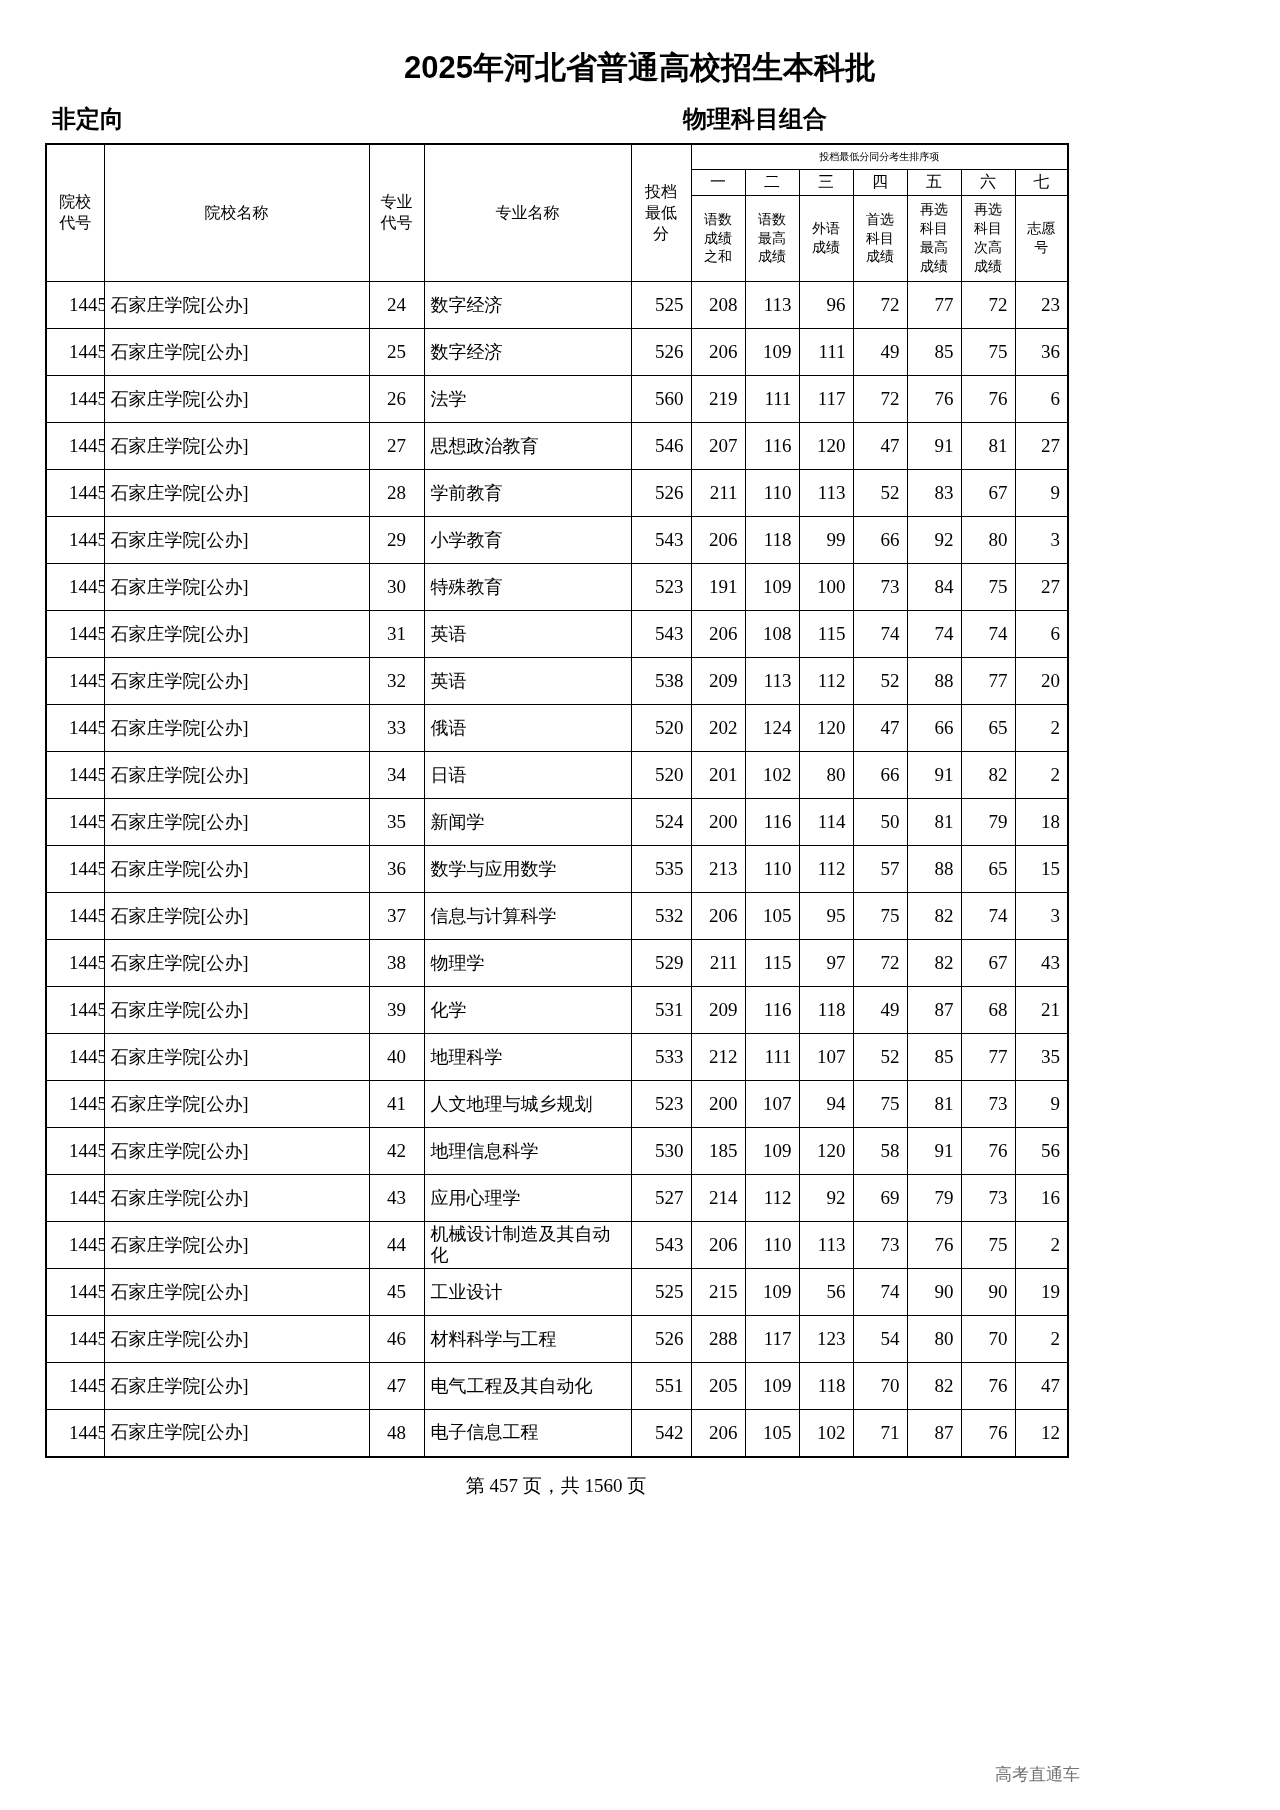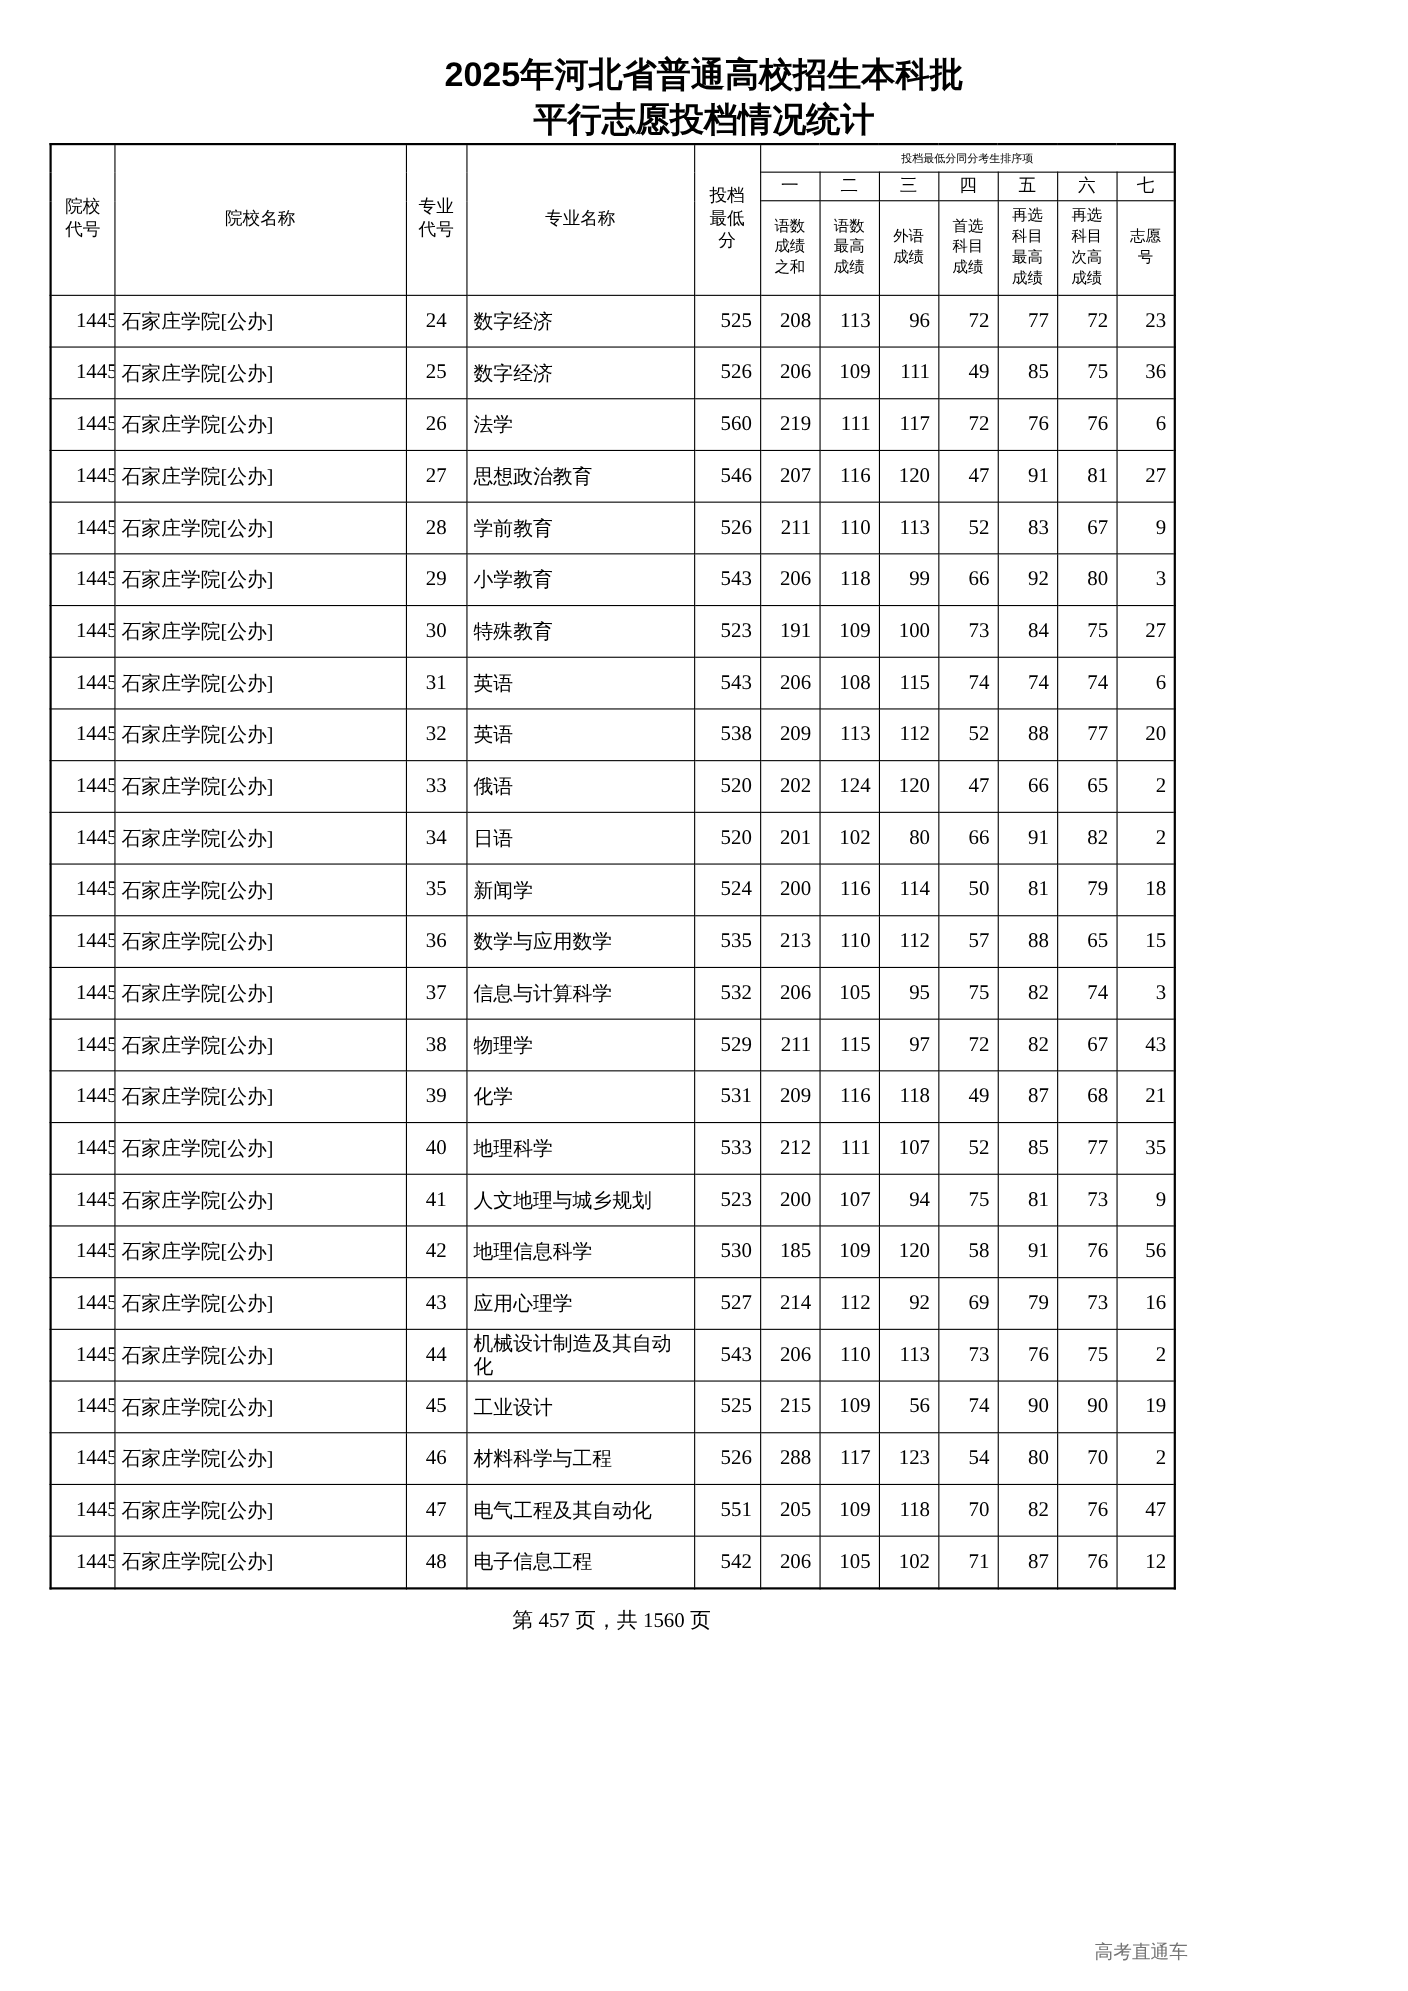--- a/index.html
+++ b/index.html
@@ -16,20 +16,21 @@
     padding: 48px 45px 0 45px;
     background: #fff;
     overflow: hidden;
   }
   .title {
     text-align: center;
     font-family: "Liberation Sans", sans-serif;
     font-weight: bold;
     font-size: 31px;
     line-height: 1.32;
+    margin-bottom: 14px;
   }
   .labels {
     position: relative;
     width: 1022px;
     height: 34px;
     margin-bottom: 6px;
     font-family: "Liberation Sans", sans-serif;
     font-weight: bold;
     font-size: 24px;
   }
@@ -79,23 +80,26 @@
     font-family: Liberation Serif, serif;
   }
 </style>
 </head>
 <body>
 
 <div class="page">
 
   <div class="title">
     <div>2025年河北省普通高校招生本科批</div>
-    <div>平行志愿投档情况统计</div>
   </div>
 
+  <div class="labels">
+    <span class="label-left">非定向</span>
+    <span class="label-right">物理科目组合</span>
+  </div>
 
   <table class="stats">
     <colgroup>
       <col style="width:58px">
       <col style="width:265px">
       <col style="width:55px">
       <col style="width:207px">
       <col style="width:60px">
       <col style="width:54px">
       <col style="width:54px">

